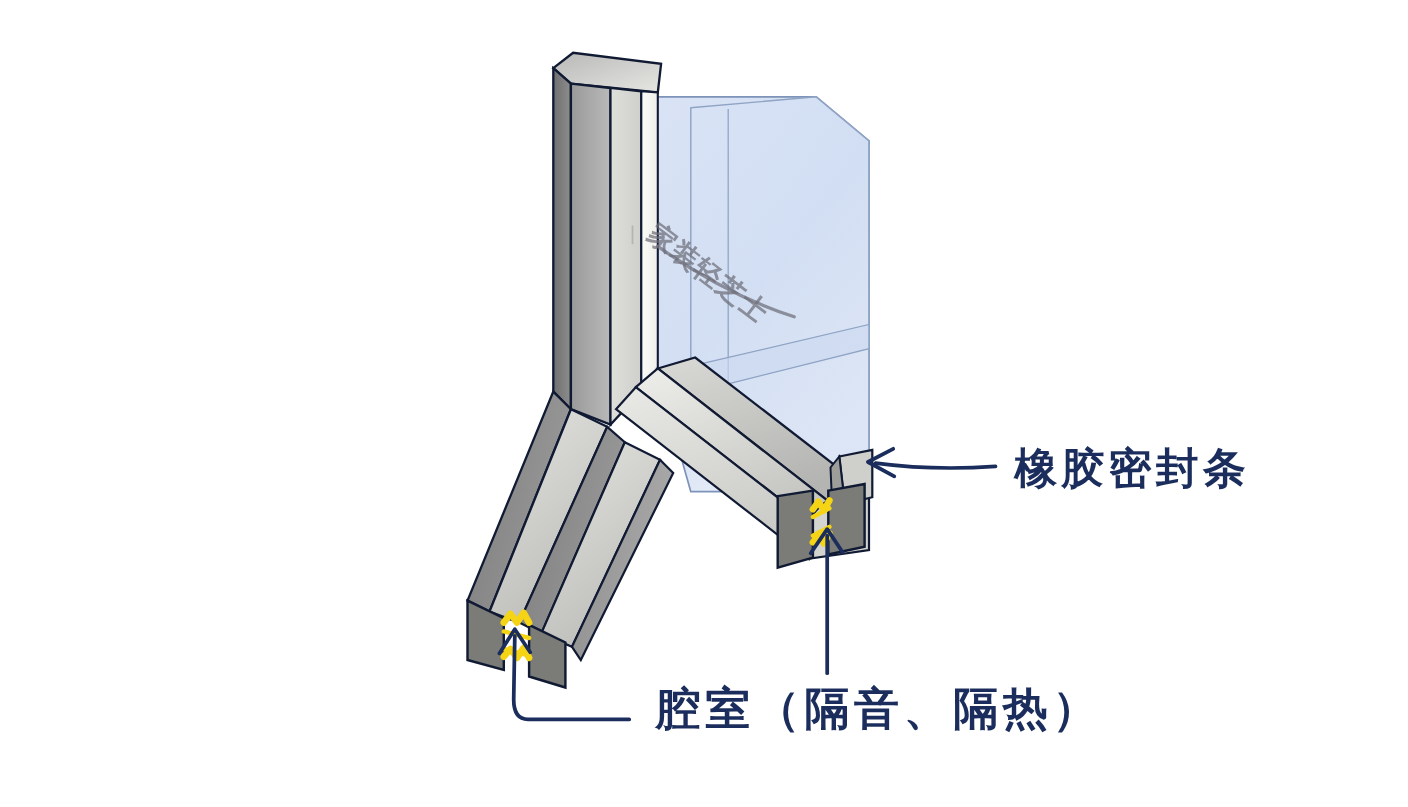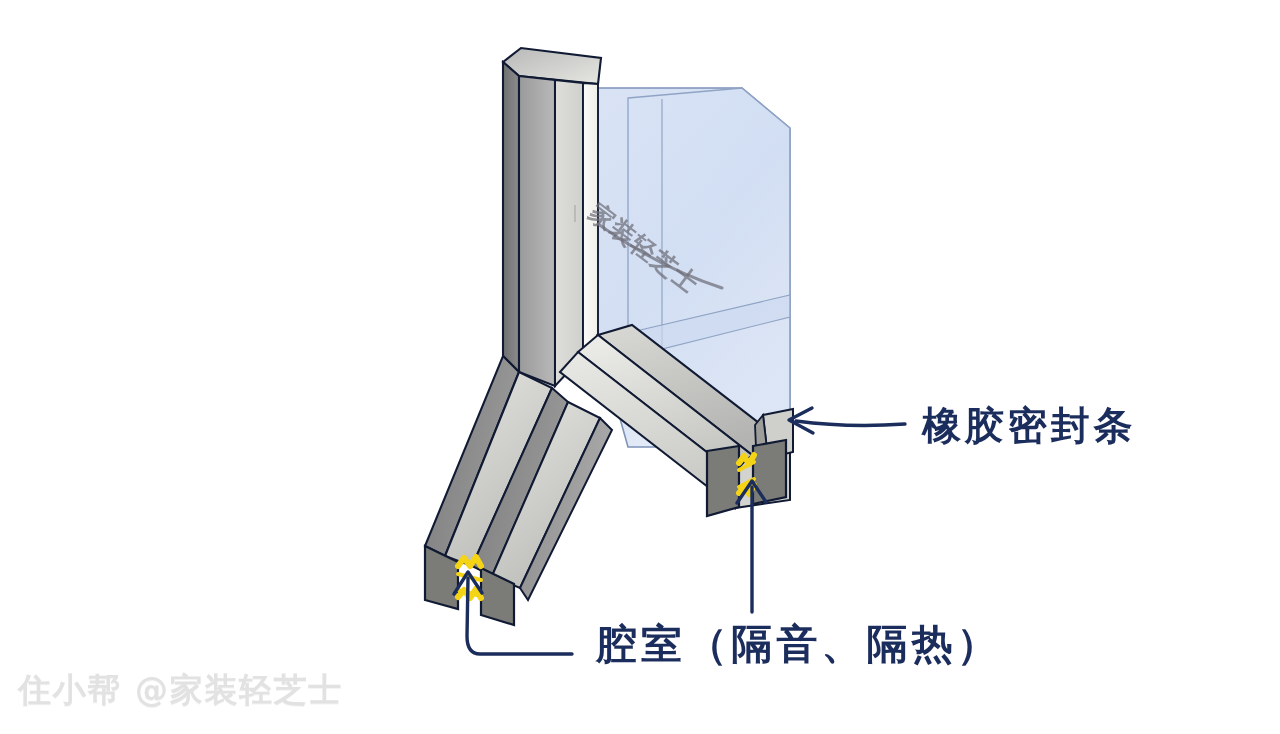--- a/index.html
+++ b/index.html
@@ -195,15 +195,14 @@
       <path d="M 598,224 Q 660,268 722,288" fill="none" stroke="#6e6e78" stroke-width="3" stroke-linecap="round" opacity=".72"></path>
     </g>
   </svg>
 
   <div class="lbl" id="label-chamber">腔室（隔音、隔热）</div>
 
   <div class="lbl" id="label-seal">橡胶密封条</div>
 
   <div id="wm-glass">家装轻芝士</div>
 
-  <div id="watermark">住小帮 @家装轻芝士</div>
 
 </div>
 
 </body></html>

